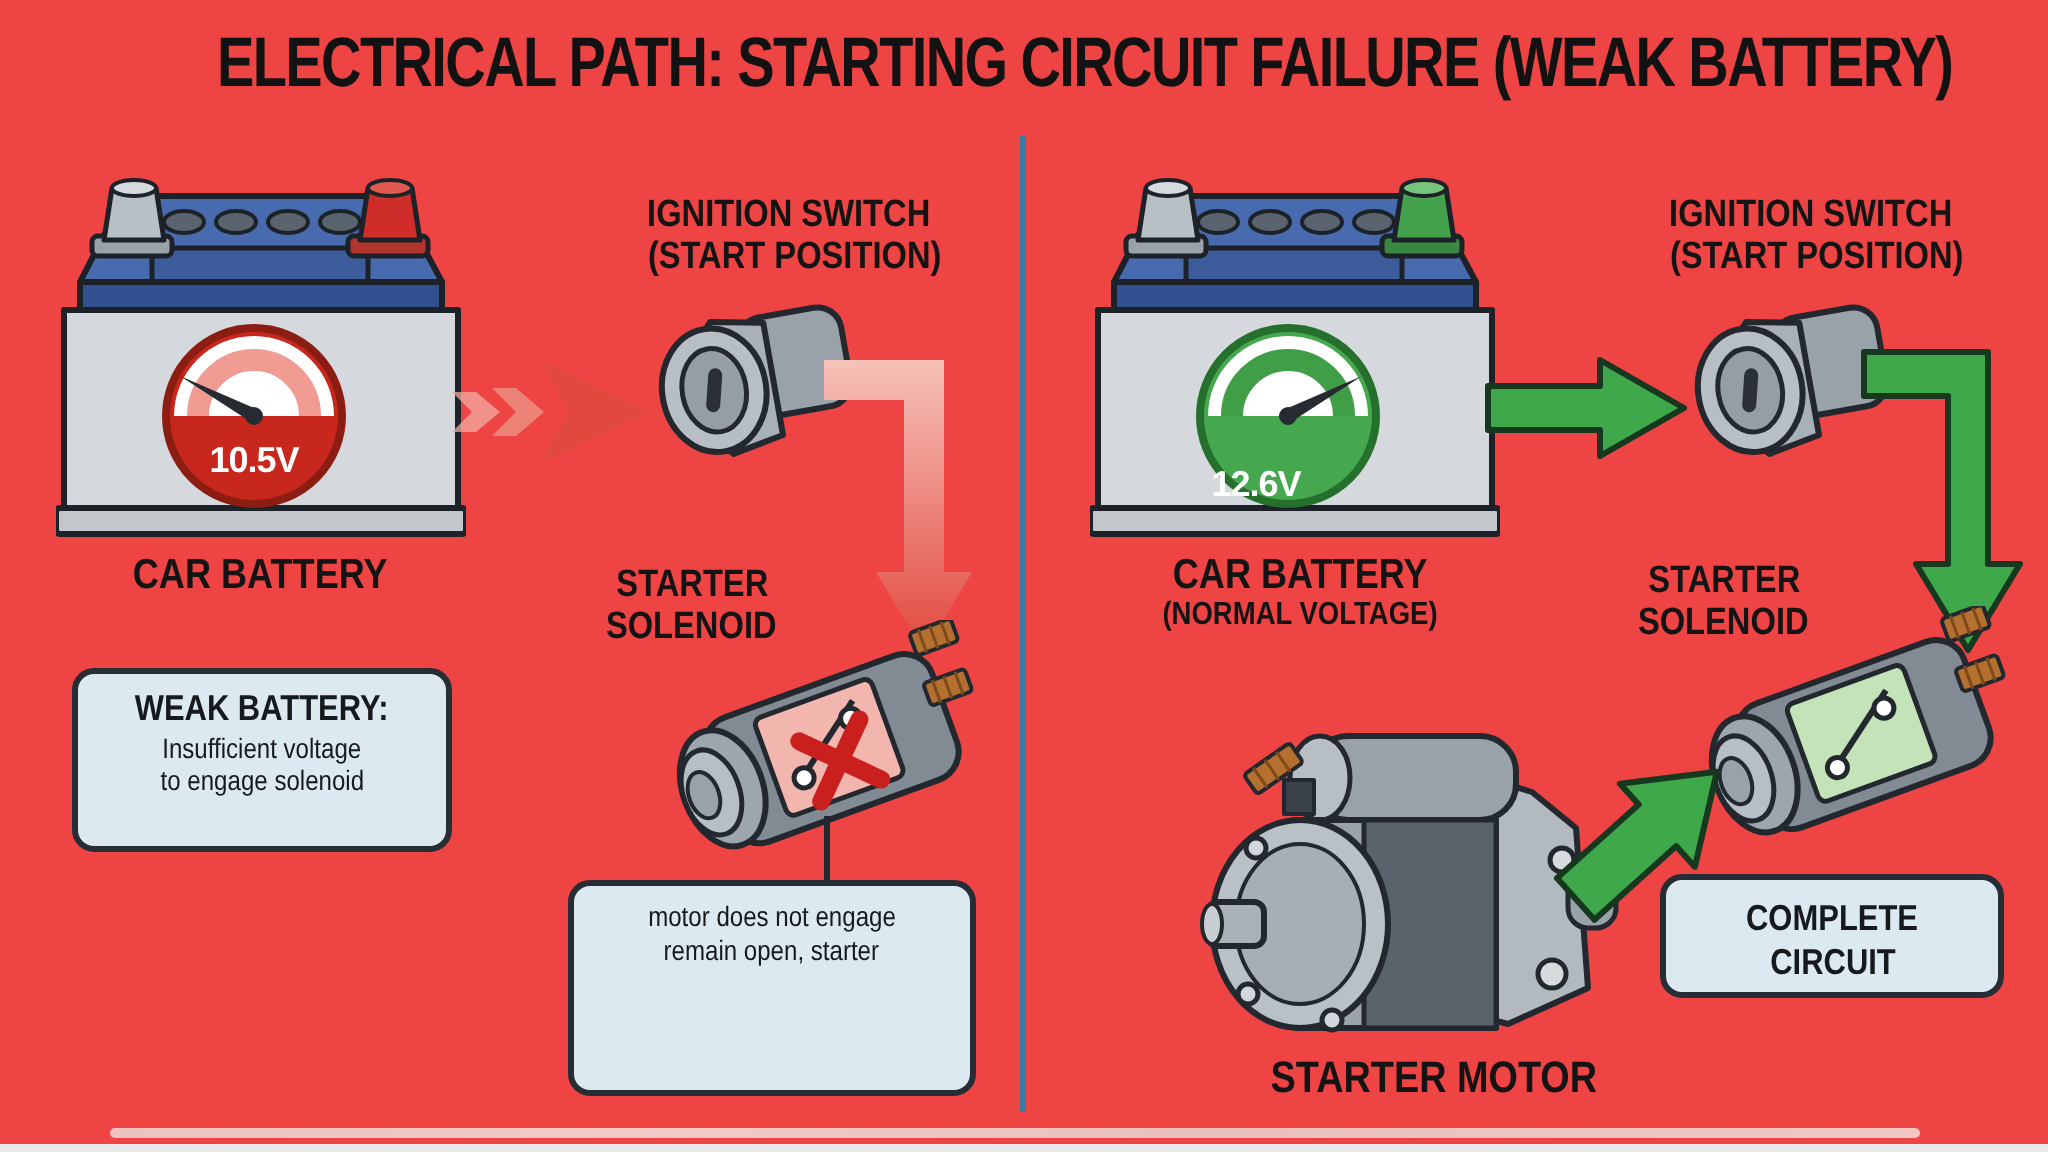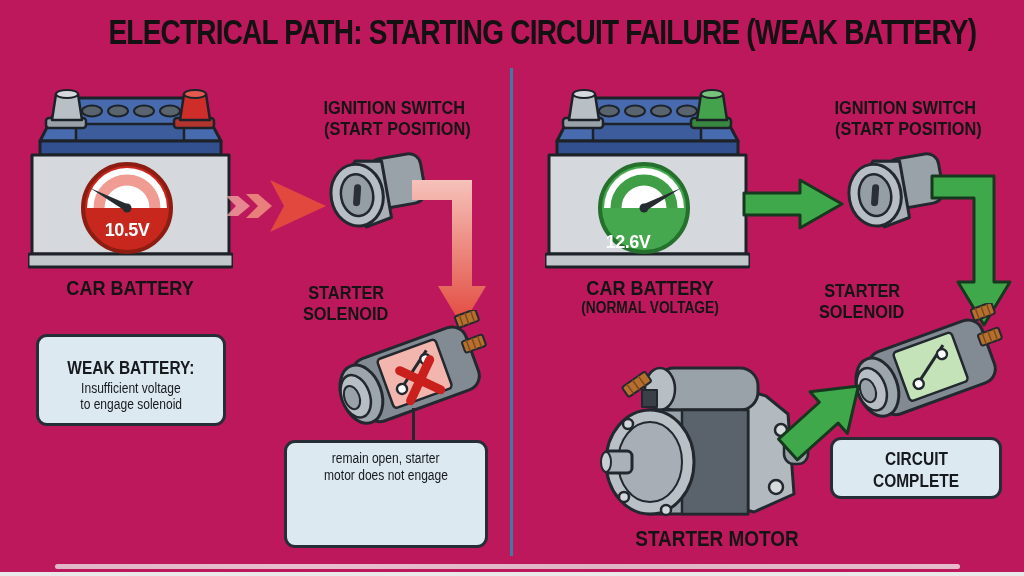--- a/index.html
+++ b/index.html
@@ -1,18 +1,18 @@
 <!DOCTYPE html>
 <html><head>
 <meta charset="utf-8">
 <style>
   html,body{margin:0;padding:0;background:#e9e9e9;}
   #stage{
     position:relative;width:1024px;height:572px;overflow:hidden;
-    background:#be185d;font-family:"Liberation Sans","DejaVu Sans",sans-serif;color:#16191d;
+    background:#ef4444;font-family:"Liberation Sans","DejaVu Sans",sans-serif;color:#16191d;
   }
   .abs{position:absolute;}
   .lbl{position:absolute;text-align:center;font-weight:bold;color:#141414;line-height:1.1;}
   .cond{display:inline-block;transform:scaleX(0.86);transform-origin:50% 50%;white-space:nowrap;}
   .title{
     position:absolute;left:0;right:0;top:12px;text-align:center;
     font-size:35px;font-weight:bold;color:#121212;letter-spacing:-1px;
   }
   .title .cond{transform:scaleX(0.80);}
   .box{
@@ -76,21 +76,21 @@
           </g>
         </g>
       </svg>
       <div class="gauge-val" style="left:64px;top:136px;width:70px;">10.5V</div>
     </div>
 
     <div class="lbl" style="left:20px;top:276px;width:220px;font-size:21px;">
       <div><span class="cond">CAR BATTERY</span></div>
     </div>
 
-    <div class="box" style="left:36px;top:334px;width:190px;height:92px;padding-top:21px;">
+    <div class="box" style="left:36px;top:334px;width:190px;height:92px;padding-top:7px;">
       <div class="bt"><span class="cond">WEAK BATTERY:</span></div>
       <div class="bl"><span class="cond">Insufficient voltage</span></div>
       <div class="bl"><span class="cond">to engage solenoid</span></div>
     </div>
 
     <div class="abs" style="left:220px;top:176px;">
       <svg viewBox="0 0 108 60" width="108" height="60">
         <polygon points="6,20 18,20 30,30 18,40 6,40 16,30" fill="#f2aba1" opacity="0.75"></polygon>
         <polygon points="26,18 38,18 52,30 38,42 26,42 38,30" fill="#ec8b7d" opacity="0.9"></polygon>
         <polygon points="50,4 106,30 50,56 64,30" fill="#e2483d"></polygon>
@@ -154,22 +154,22 @@
             <rect x="148" y="50" width="22" height="12" rx="2" fill="#b5702f" stroke="#22282e" stroke-width="2"></rect>
             <path d="M153 50 V62 M159 50 V62 M165 50 V62" stroke="#7c4a1c" stroke-width="1.5"></path>
           </g>
         </g>
       </svg>
     </div>
 
     <div class="abs" style="left:412px;top:408px;width:3px;height:34px;background:#22282e;"></div>
 
     <div class="box" style="left:284px;top:440px;width:204px;height:108px;padding-top:7px;">
+      <div class="bl"><span class="cond">motor does not engage</span></div>
       <div class="bl"><span class="cond">remain open, starter</span></div>
-      <div class="bl"><span class="cond">motor does not engage</span></div>
     </div>
   </div>
 
   <div class="abs" style="left:512px;top:0;width:512px;height:576px;">
 
     <div class="abs" style="left:33px;top:84px;width:205px;height:185px;">
       <svg viewBox="0 0 205 185" width="205" height="185">
         <g stroke-linejoin="round">
           <polygon points="34,14 170,14 193,57 12,57" fill="#486bb0" stroke="#1c2228" stroke-width="3"></polygon>
           <g>
@@ -301,21 +301,21 @@
           <polygon points="5,34 60,34 60,20 100,48 60,76 60,62 5,62" fill="#3fa84b" stroke="#16381e" stroke-width="3" stroke-linejoin="round"></polygon>
         </g>
       </svg>
     </div>
 
     <div class="lbl" style="left:100px;top:527px;width:210px;font-size:22px;">
       <span class="cond">STARTER MOTOR</span>
     </div>
 
     <div class="box" style="left:318px;top:437px;width:172px;height:62px;padding-top:9px;">
+      <div class="bt"><span class="cond">COMPLETE</span></div>
       <div class="bt"><span class="cond">CIRCUIT</span></div>
-      <div class="bt"><span class="cond">COMPLETE</span></div>
     </div>
   </div>
 
   <div class="abs" style="left:55px;top:564px;width:905px;height:5px;border-radius:3px;opacity:.75;
        background:linear-gradient(90deg,#ececea,#f6f6f4 30%,#e9e9e7 60%,#f3f3f1);"></div>
 
 </div>
 
 </body></html>

